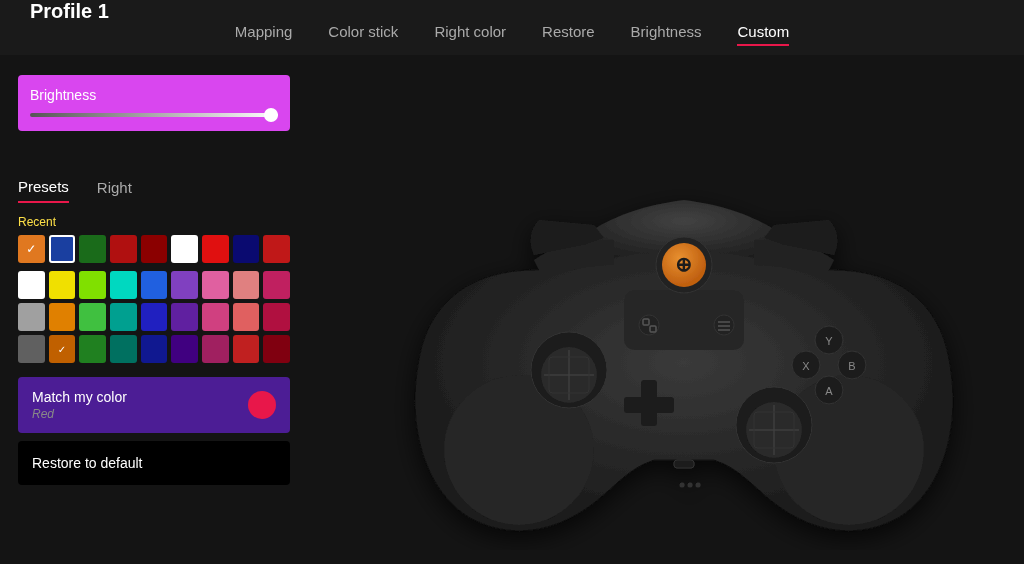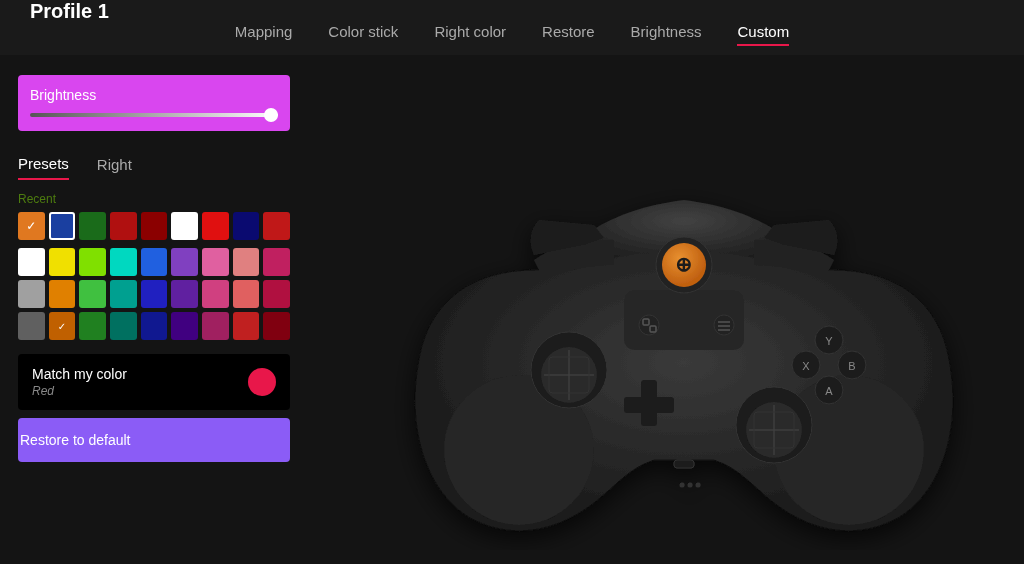--- a/index.html
+++ b/index.html
@@ -96,30 +96,31 @@
       font-size: 15px;
       font-weight: 500;
       cursor: pointer;
       padding: 6px 0;
       margin-right: 28px;
       border-bottom: 2px solid transparent;
       color: #aaa;
       background: none;
       border: none;
       outline: none;
+      margin-top: 23px;
     }
     .tab-btn.active {
       color: #fff;
       border-bottom: 2px solid #e8174a;
     }
 
     
     .recent-label {
       font-size: 12px;
-      color: #4d7c0f;
+      color: #fde047;
       margin-bottom: 6px;
     }
     .color-row {
       display: flex;
       gap: 4px;
       margin-bottom: 4px;
     }
     .color-swatch {
       width: 28px;
       height: 28px;
@@ -140,21 +141,21 @@
       border: 2px solid #fff;
     }
 
     
     .color-grid {
       margin-top: 8px;
     }
 
     
     .match-color-box {
-      background: #000000;
+      background: #4c1d95;
       border-radius: 4px;
       padding: 12px 14px;
       margin-top: 14px;
       display: flex;
       align-items: center;
       justify-content: space-between;
       cursor: pointer;
     }
     .match-color-text {}
     .match-color-title {
@@ -169,23 +170,23 @@
     }
     .match-color-circle {
       width: 28px;
       height: 28px;
       border-radius: 50%;
       background: #e8174a;
     }
 
     
     .restore-box {
-      background: #8b5cf6;
+      background: #000000;
       border-radius: 4px;
-      padding: 14px 2px;
+      padding: 14px 14px;
       margin-top: 8px;
       cursor: pointer;
       font-size: 14px;
       color: #fff;
     }
 
     
     .controller-area {
       position: absolute;
       top: 55px;

